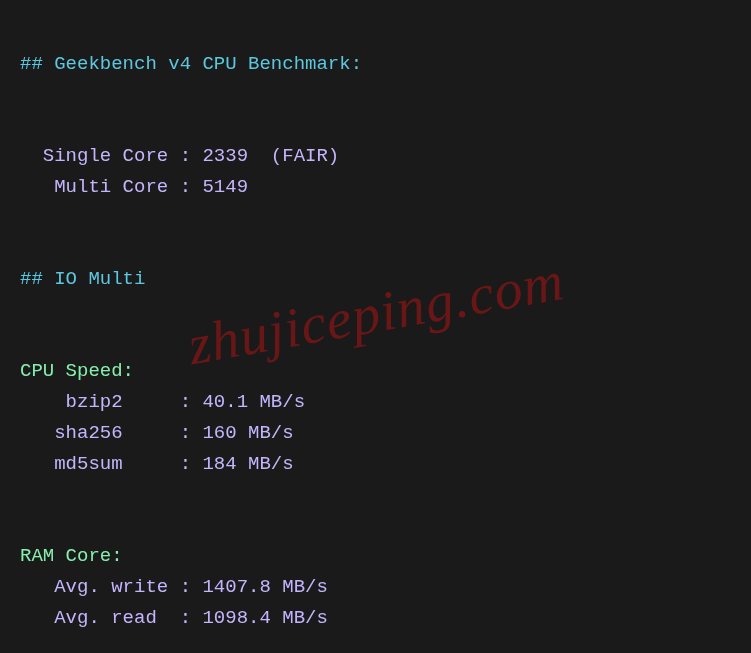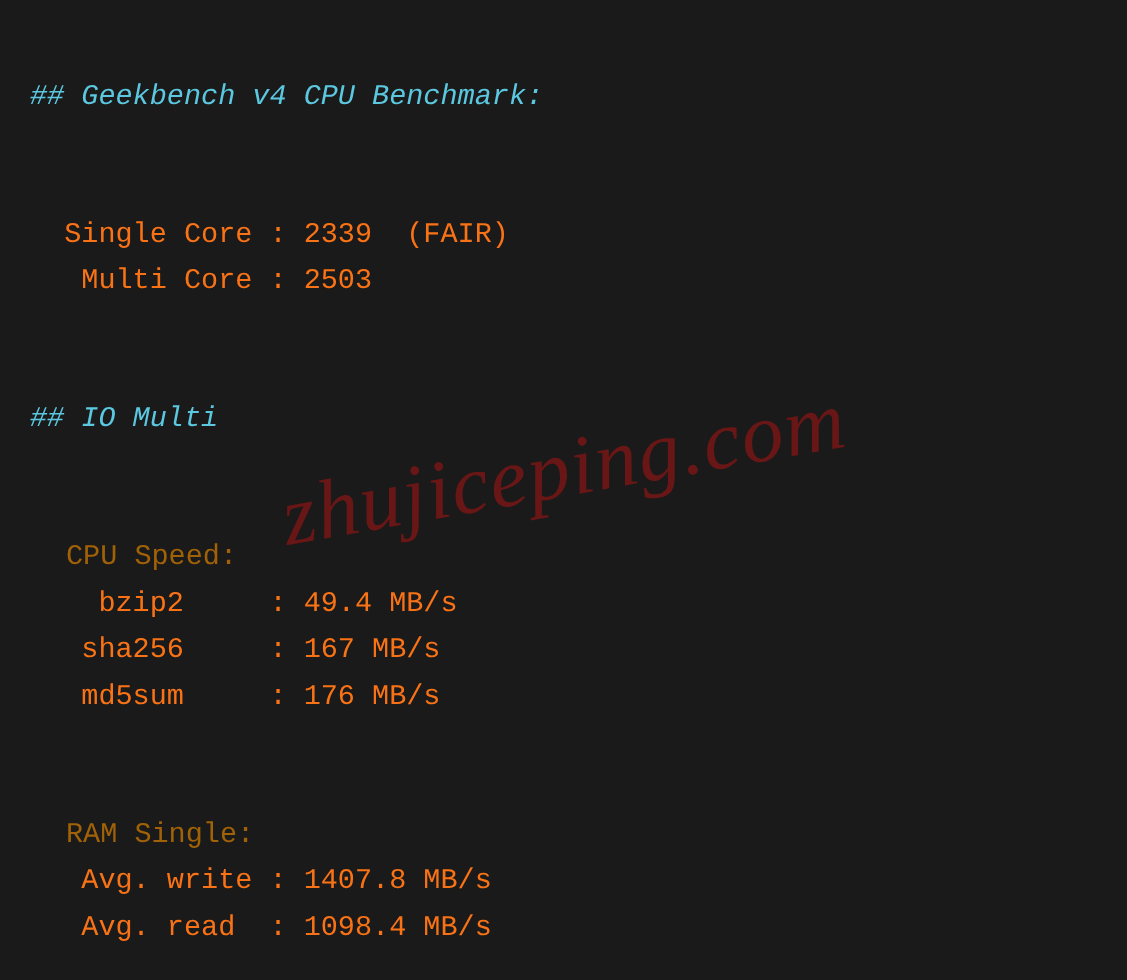--- a/index.html
+++ b/index.html
@@ -18,28 +18,26 @@
       position: relative;
       color: #e8e8e8;
     }
     .terminal {
       white-space: pre;
       position: relative;
       z-index: 2;
     }
     .heading {
       color: #5bc8e0;
-      font-style: italic;
     }
     .subheading {
-      color: #a16207;
-      margin-left: 24px;
+      color: #86efac;
     }
     .text {
-      color: #f97316;
+      color: #c4b5fd;
     }
     .watermark {
       position: absolute;
       top: 48%;
       left: 50%;
       transform: translate(-50%, -50%) rotate(-10deg);
       font-family: 'Georgia', serif;
       font-style: italic;
       font-size: 56px;
       color: rgba(170, 20, 20, 0.55);
@@ -52,33 +50,33 @@
 </head>
 <body>
 
 <div class="watermark">zhujiceping.com</div>
 
 <div class="terminal">
 <span class="heading">## Geekbench v4 CPU Benchmark:</span>
 <span class="text">
 </span>
 <span class="text">  Single Core : 2339  (FAIR)</span>
-<span class="text">   Multi Core : 2503</span>
+<span class="text">   Multi Core : 5149</span>
 <span class="text">
 </span>
 <span class="heading">## IO Multi</span>
 <span class="text">
 </span>
 <span class="subheading">CPU Speed:</span>
-<span class="text">    bzip2     : 49.4 MB/s</span>
-<span class="text">   sha256     : 167 MB/s</span>
-<span class="text">   md5sum     : 176 MB/s</span>
+<span class="text">    bzip2     : 40.1 MB/s</span>
+<span class="text">   sha256     : 160 MB/s</span>
+<span class="text">   md5sum     : 184 MB/s</span>
 <span class="text">
 </span>
-<span class="subheading">RAM Single:</span>
+<span class="subheading">RAM Core:</span>
 <span class="text">   Avg. write : 1407.8 MB/s</span>
 <span class="text">   Avg. read  : 1098.4 MB/s</span>
 <span class="text">
 </span>
 
 
 
 
 
 

